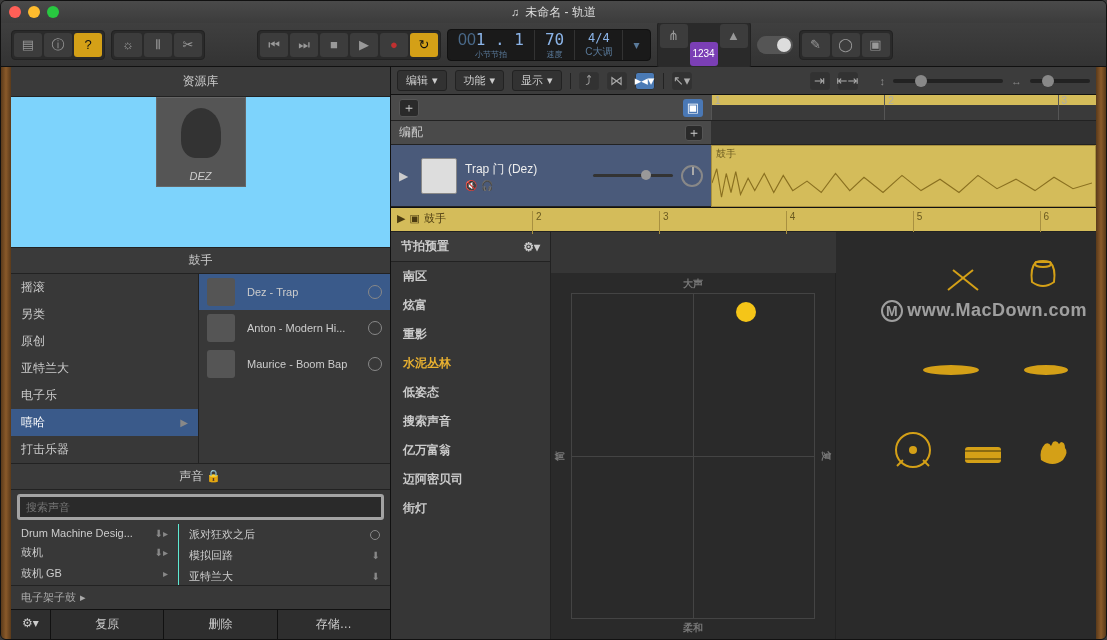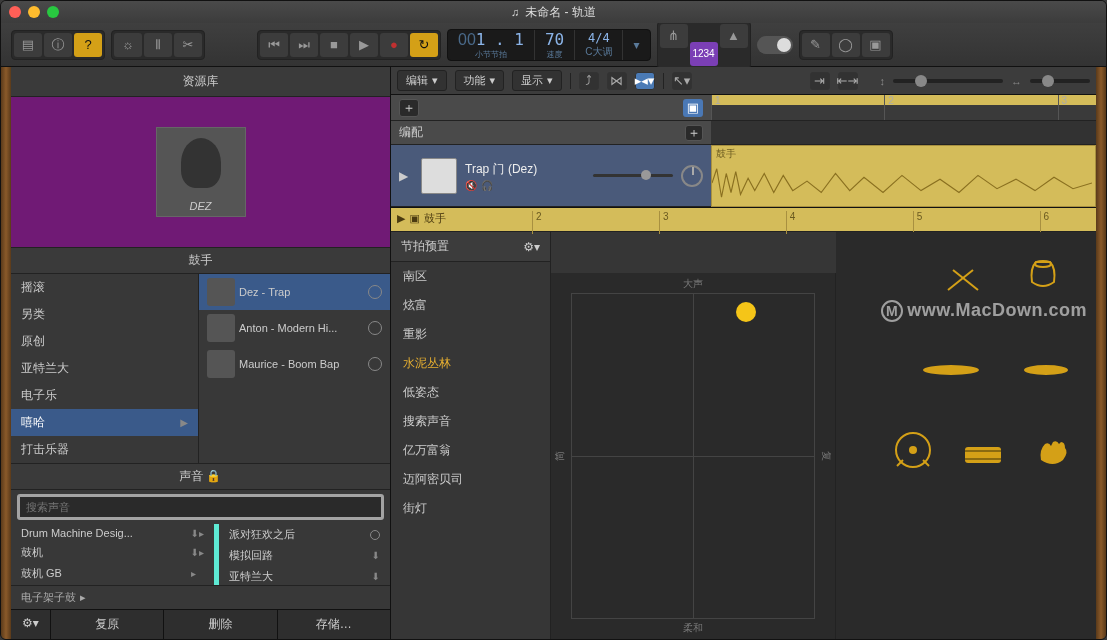--- a/index.html
+++ b/index.html
@@ -26,31 +26,31 @@
 .tb-purple { background: #7b3fb5; margin-top: 18px; }
 .tb-spacer { flex: 1; }
 .toggle-sw { width: 36px; height: 18px; background: #555; border-radius: 10px; position: relative; }
 .toggle-sw::after { content: ""; position: absolute; right: 2px; top: 2px; width: 14px; height: 14px; background: #ddd; border-radius: 50%; }
 
 
 .content { flex: 1; display: flex; background: #2a2a2a; overflow: hidden; }
 .wood-edge { width: 10px; background: linear-gradient(90deg, #5a3a1a, #8a5a2a, #5a3a1a); }
 .sidebar { width: 380px; background: #383838; display: flex; flex-direction: column; border-right: 1px solid #111; }
 .sb-header { text-align: center; padding: 6px; font-size: 12px; background: #3a3a3a; border-bottom: 1px solid #222; }
-.sb-avatar-zone { height: 150px; display: flex; align-items: center; justify-content: center; background: #701a75; }
+.sb-avatar-zone { height: 150px; display: flex; justify-content: center; background: #7dd3fc; }
 .avatar-pic { width: 90px; height: 90px; background: #555; border: 1px solid #666; display: flex; align-items: flex-end; justify-content: center; font-style: italic; font-size: 11px; padding: 4px; position: relative; }
 .avatar-pic::before { content: ""; position: absolute; top: 10px; width: 40px; height: 50px; background: #333; border-radius: 50% 50% 35% 35%; }
 .sb-section-title { text-align: center; padding: 4px; background: #3a3a3a; border-top: 1px solid #222; border-bottom: 1px solid #222; font-size: 12px; }
 .sb-cols { display: flex; flex: 0 0 auto; }
 .sb-col-left { width: 188px; border-right: 1px solid #222; }
 .sb-col-right { flex: 1; }
 .sb-item { padding: 5px 10px; display: flex; align-items: center; justify-content: space-between; font-size: 12px; cursor: pointer; }
 .sb-item.sel { background: #3a5a8a; color: #fff; }
 .sb-item .arrow { color: #888; font-size: 10px; }
-.drummer-item { display: flex; align-items: center; padding: 4px 8px; gap: 4px; cursor: pointer; }
+.drummer-item { display: flex; align-items: center; padding: 4px 8px; gap: 12px; cursor: pointer; }
 .drummer-item.sel { background: #3a5a8a; }
 .drummer-face { width: 28px; height: 28px; background: #555; border-radius: 3px; }
 .drummer-name { flex: 1; font-size: 11px; }
 .drummer-ring { width: 14px; height: 14px; border: 1.5px solid #888; border-radius: 50%; }
 .sb-search { padding: 4px 6px; }
 .sb-search input { width: 100%; background: #2a2a2a; border: 3px solid #a3a3a3; border-radius: 3px; padding: 4px 6px; color: #888; font-size: 11px; }
 .sb-patch-row { display: flex; padding: 3px 10px; font-size: 11px; align-items: center; }
 .sb-patch-left { width: 170px; display: flex; align-items: center; gap: 4px; }
 .sb-patch-right { flex: 1; display: flex; align-items: center; justify-content: space-between; }
 .dl-icon { font-size: 10px; color: #888; }
@@ -89,21 +89,21 @@
 .track-region-area { flex: 1; background: #3a3a3a; display: flex; align-items: stretch; }
 .region { flex: 1; background: #d4bc5a; border: 1px solid #a89040; position: relative; overflow: hidden; }
 .region-label { position: absolute; top: 1px; left: 4px; font-size: 10px; color: #6a5a20; }
 .wave { position: absolute; bottom: 4px; left: 0; right: 0; height: 38px; }
 
 
 .drummer-editor { flex: 1; display: flex; flex-direction: column; border-top: 1px solid #111; background: #363636; }
 .de-ruler { height: 24px; background: #d4bc5a; position: relative; border-bottom: 1px solid #222; }
 .de-ruler-label { position: absolute; left: 6px; top: 3px; font-size: 11px; color: #4a3a10; display: flex; gap: 4px; align-items: center;}
 .de-tick { position: absolute; top: 3px; font-size: 10px; color: #6a5a20; border-left: 1px solid #a89040; height: 100%; padding-left: 3px;}
-.de-body { flex: 1; display: flex; }
+.de-body { flex: 1; display: flex; font-weight: bold; }
 .de-presets { width: 160px; background: #363636; border-right: 1px solid #222; display: flex; flex-direction: column; }
 .de-preset-hdr { padding: 6px 10px; display: flex; justify-content: space-between; align-items: center; border-bottom: 1px solid #222; background: #3c3c3c; font-size: 12px;}
 .de-preset-item { padding: 6px 12px; font-size: 12px; cursor: pointer; color: #ccc; }
 .de-preset-item.sel { color: #e8b030; }
 .de-xy { flex: 1; background: #2a2a2a; position: relative; border-right: 1px solid #222; margin-top: 41px; }
 .de-xy-grid { position: absolute; inset: 20px; }
 .de-xy-grid::before, .de-xy-grid::after { content: ""; position: absolute; background: #444; }
 .de-xy-grid::before { left: 50%; top: 0; bottom: 0; width: 1px; }
 .de-xy-grid::after { top: 50%; left: 0; right: 0; height: 1px; }
 .de-xy-border { position: absolute; inset: 20px; border: 1px solid #444; }
@@ -232,21 +232,21 @@
             <div class="drummer-face"></div>
             <div class="drummer-name">Maurice - Boom Bap</div>
             <div class="drummer-ring"></div>
           </div>
         </div>
       </div>
       <div class="sb-section-title"><span>声音</span> <span>🔒</span></div>
       <div class="sb-search"><input type="text" placeholder="搜索声音" style=""></div>
 
       <div style="display:flex; flex:1; overflow:hidden;">
-        <div style="width:208px;border-right:5px solid #5eead4">
+        <div style="width:168px;border-right:1px solid #5eead4">
           <div class="sb-patch-row">
               <div class="sb-patch-left">
                 <span>Drum Machine Desig...</span>
               </div>
               <span class="dl-icon">⬇</span>
               <span class="dl-icon">▸</span>
             </div>
           <div class="sb-patch-row">
               <div class="sb-patch-left">
                 <span>鼓机</span>

